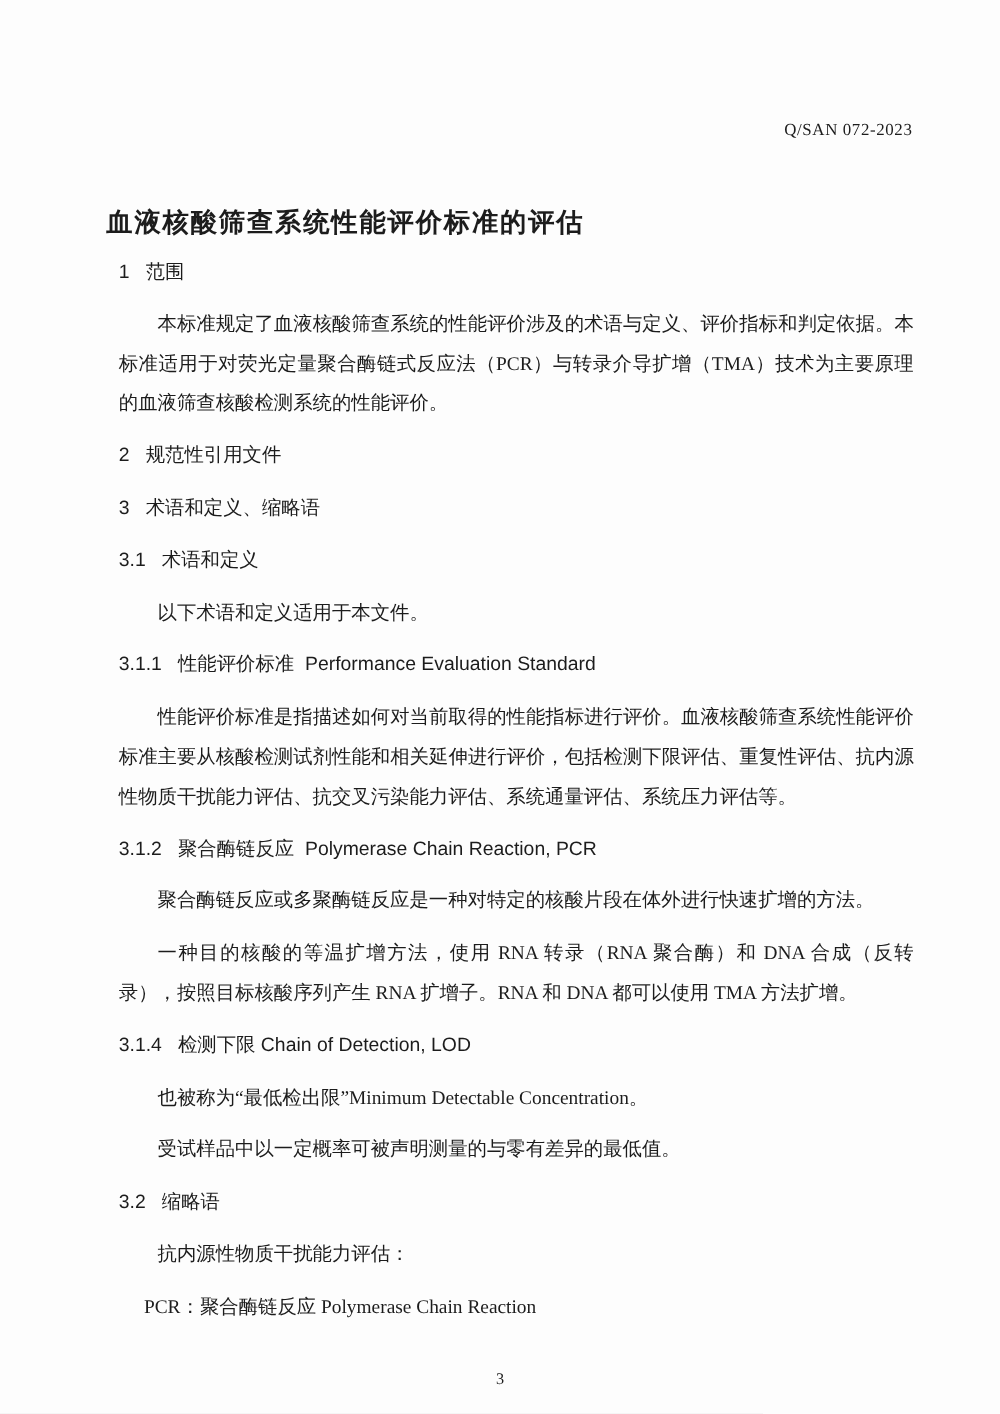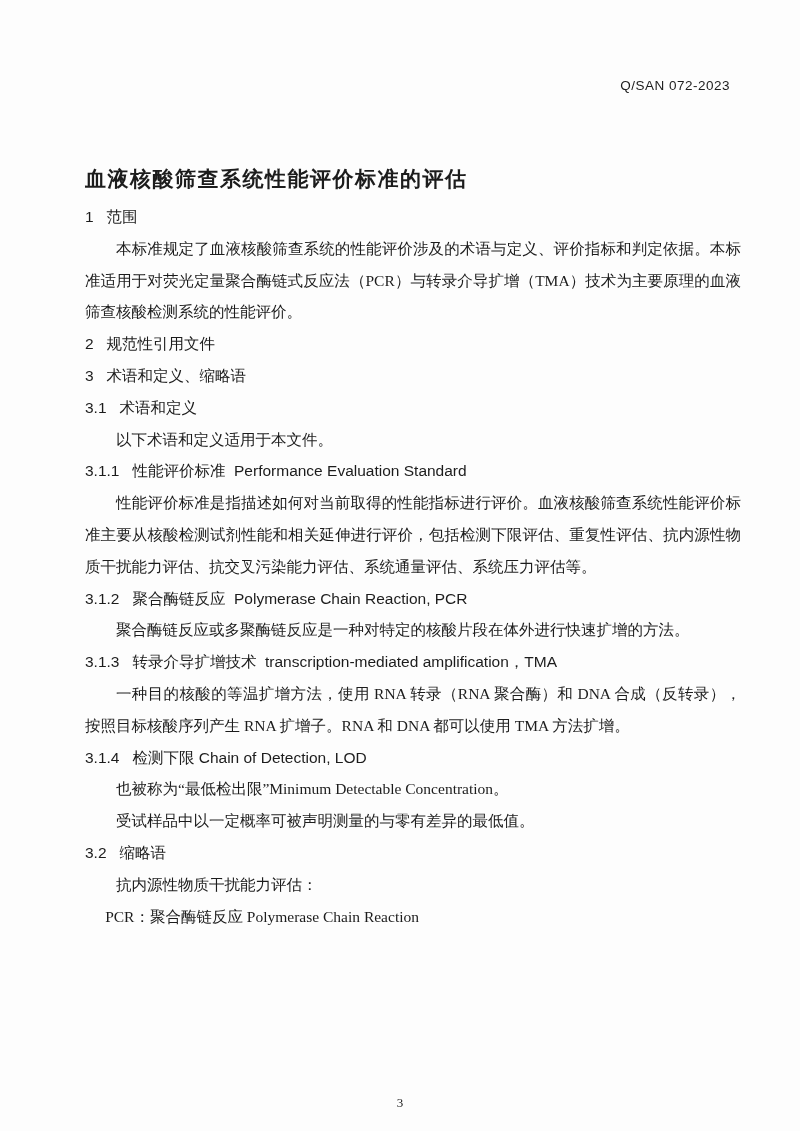--- a/index.html
+++ b/index.html
@@ -8,42 +8,42 @@
     width: 800px;
     height: 1131px;
     margin: 0 auto;
     background: #fdfdfd;
     color: #1c1c1c;
     font-family: "Liberation Serif", serif;
     overflow: hidden;
   }
   .doc-number {
     position: absolute;
-    top: 78px;
+    top: 96px;
     right: 70px;
-    font-family: Liberation Sans, sans-serif;
+    font-family: Liberation Serif, serif;
     font-size: 13.5px;
     letter-spacing: 0.5px;
   }
   .content {
     position: absolute;
     left: 85px;
     top: 0;
     width: 656px;
   }
   .doc-title {
     margin: 166px 0 9px 0;
     font-family: "Liberation Sans", sans-serif;
     font-weight: bold;
     font-size: 21px;
     letter-spacing: 1.5px;
     line-height: 26px;
   }
   .content p {
-    margin: 0;
+    margin: 10px;
     font-size: 15.5px;
     line-height: 31.8px;
   }
   .blk-heading {
     font-family: "Liberation Sans", sans-serif;
     white-space: pre-wrap;
   }
   .blk-para {
     text-indent: 2em;
     text-align: justify;
@@ -74,21 +74,20 @@
     <p class="blk-heading">1   范围</p>
     <p class="blk-para">本标准规定了血液核酸筛查系统的性能评价涉及的术语与定义、评价指标和判定依据。本标准适用于对荧光定量聚合酶链式反应法（PCR）与转录介导扩增（TMA）技术为主要原理的血液筛查核酸检测系统的性能评价。</p>
     <p class="blk-heading">2   规范性引用文件</p>
     <p class="blk-heading">3   术语和定义、缩略语</p>
     <p class="blk-heading">3.1   术语和定义</p>
     <p class="blk-para">以下术语和定义适用于本文件。</p>
     <p class="blk-heading">3.1.1   性能评价标准  Performance Evaluation Standard</p>
     <p class="blk-para">性能评价标准是指描述如何对当前取得的性能指标进行评价。血液核酸筛查系统性能评价标准主要从核酸检测试剂性能和相关延伸进行评价，包括检测下限评估、重复性评估、抗内源性物质干扰能力评估、抗交叉污染能力评估、系统通量评估、系统压力评估等。</p>
     <p class="blk-heading">3.1.2   聚合酶链反应  Polymerase Chain Reaction, PCR</p>
     <p class="blk-para">聚合酶链反应或多聚酶链反应是一种对特定的核酸片段在体外进行快速扩增的方法。</p>
-    <p class="blk-heading">3.1.3   转录介导扩增技术  transcription-mediated amplification，TMA</p>
     <p class="blk-para">一种目的核酸的等温扩增方法，使用 RNA 转录（RNA 聚合酶）和 DNA 合成（反转录），按照目标核酸序列产生 RNA 扩增子。RNA 和 DNA 都可以使用 TMA 方法扩增。</p>
     <p class="blk-heading">3.1.4   检测下限 Chain of Detection, LOD</p>
     <p class="blk-para">也被称为“最低检出限”Minimum Detectable Concentration。</p>
     <p class="blk-para">受试样品中以一定概率可被声明测量的与零有差异的最低值。</p>
     <p class="blk-heading">3.2   缩略语</p>
     <p class="blk-para">抗内源性物质干扰能力评估：</p>
     <p class="blk-abbr">PCR：聚合酶链反应 Polymerase Chain Reaction</p>
 
   </div>
 

